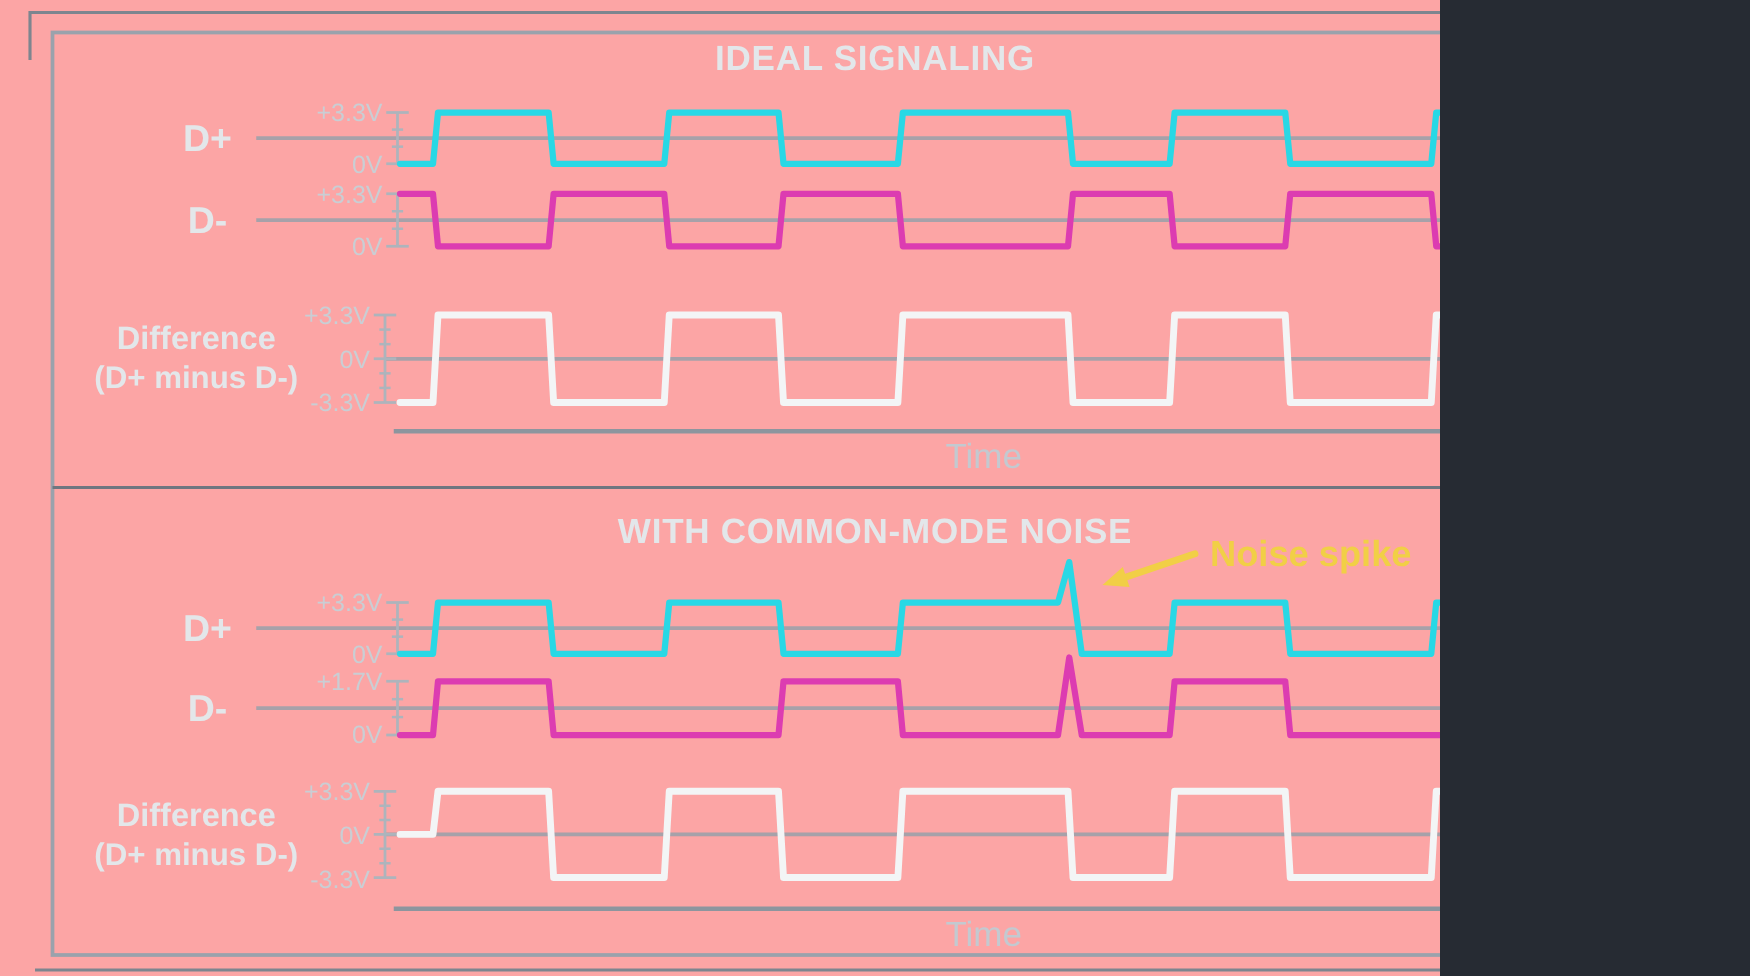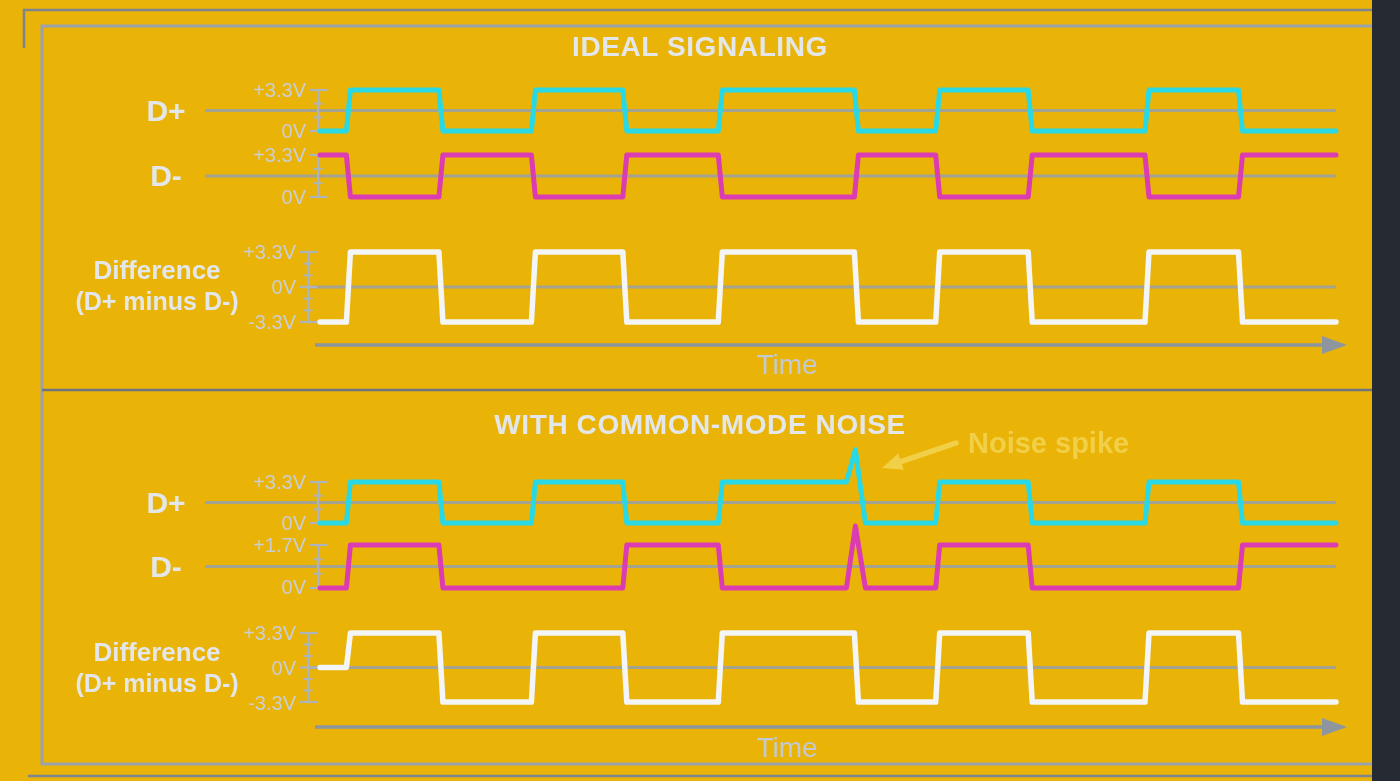--- a/index.html
+++ b/index.html
@@ -1,16 +1,16 @@
 <!DOCTYPE html>
 <html><head>
 <meta charset="utf-8">
 <style>
   html,body{margin:0;padding:0;background:#262b33;}
-  .stage{position:relative;width:1372px;height:781px;background:#eab308;overflow:hidden;
+  .stage{position:relative;width:1152px;height:781px;background:#fca5a5;overflow:hidden;
          font-family:"Liberation Sans","DejaVu Sans",sans-serif;}
   svg text{font-family:"Liberation Sans","DejaVu Sans",sans-serif;}
   .t-title{font-size:28px;font-weight:bold;letter-spacing:0.6px;}
   .t-rowlabel{font-size:30px;font-weight:600;}
   .t-difflabel{font-size:26px;font-weight:600;}
   .t-subdifflabel{font-size:25px;font-weight:600;}
   .t-vlabel{font-size:20px;font-weight:400;}
   .t-time{font-size:28px;font-weight:500;}
   .t-ann{font-size:29px;font-weight:bold;}
 </style>

